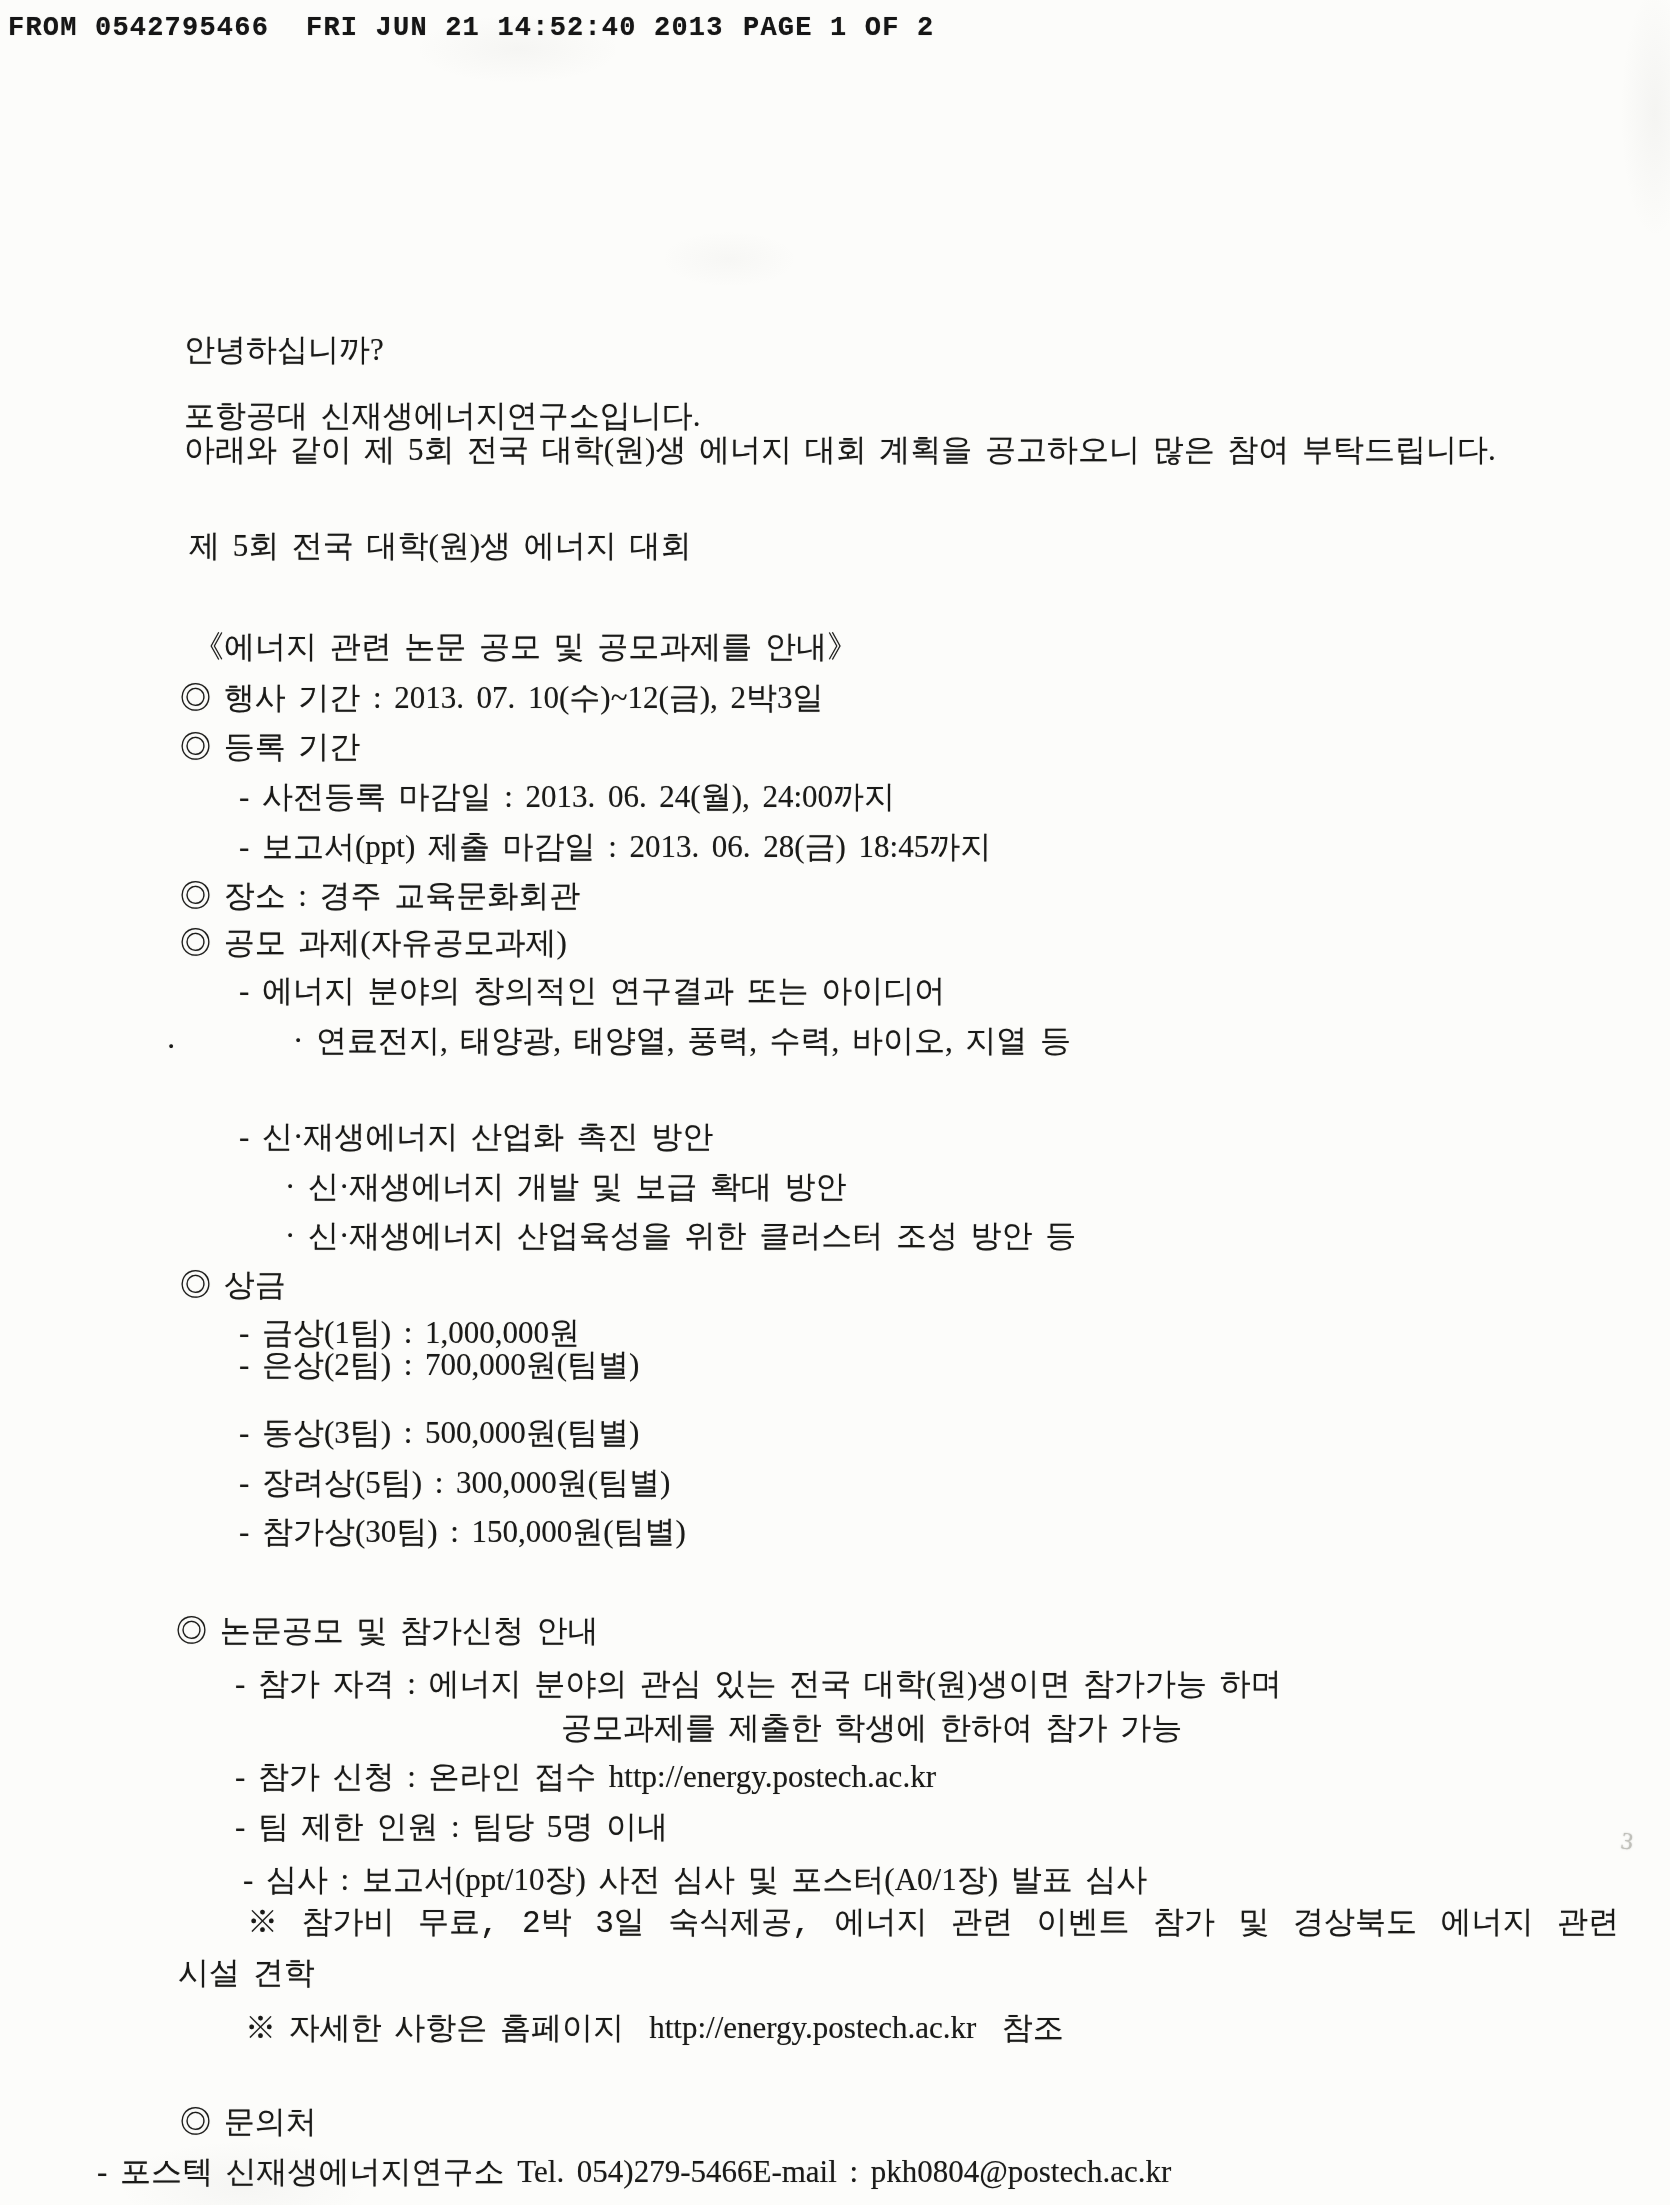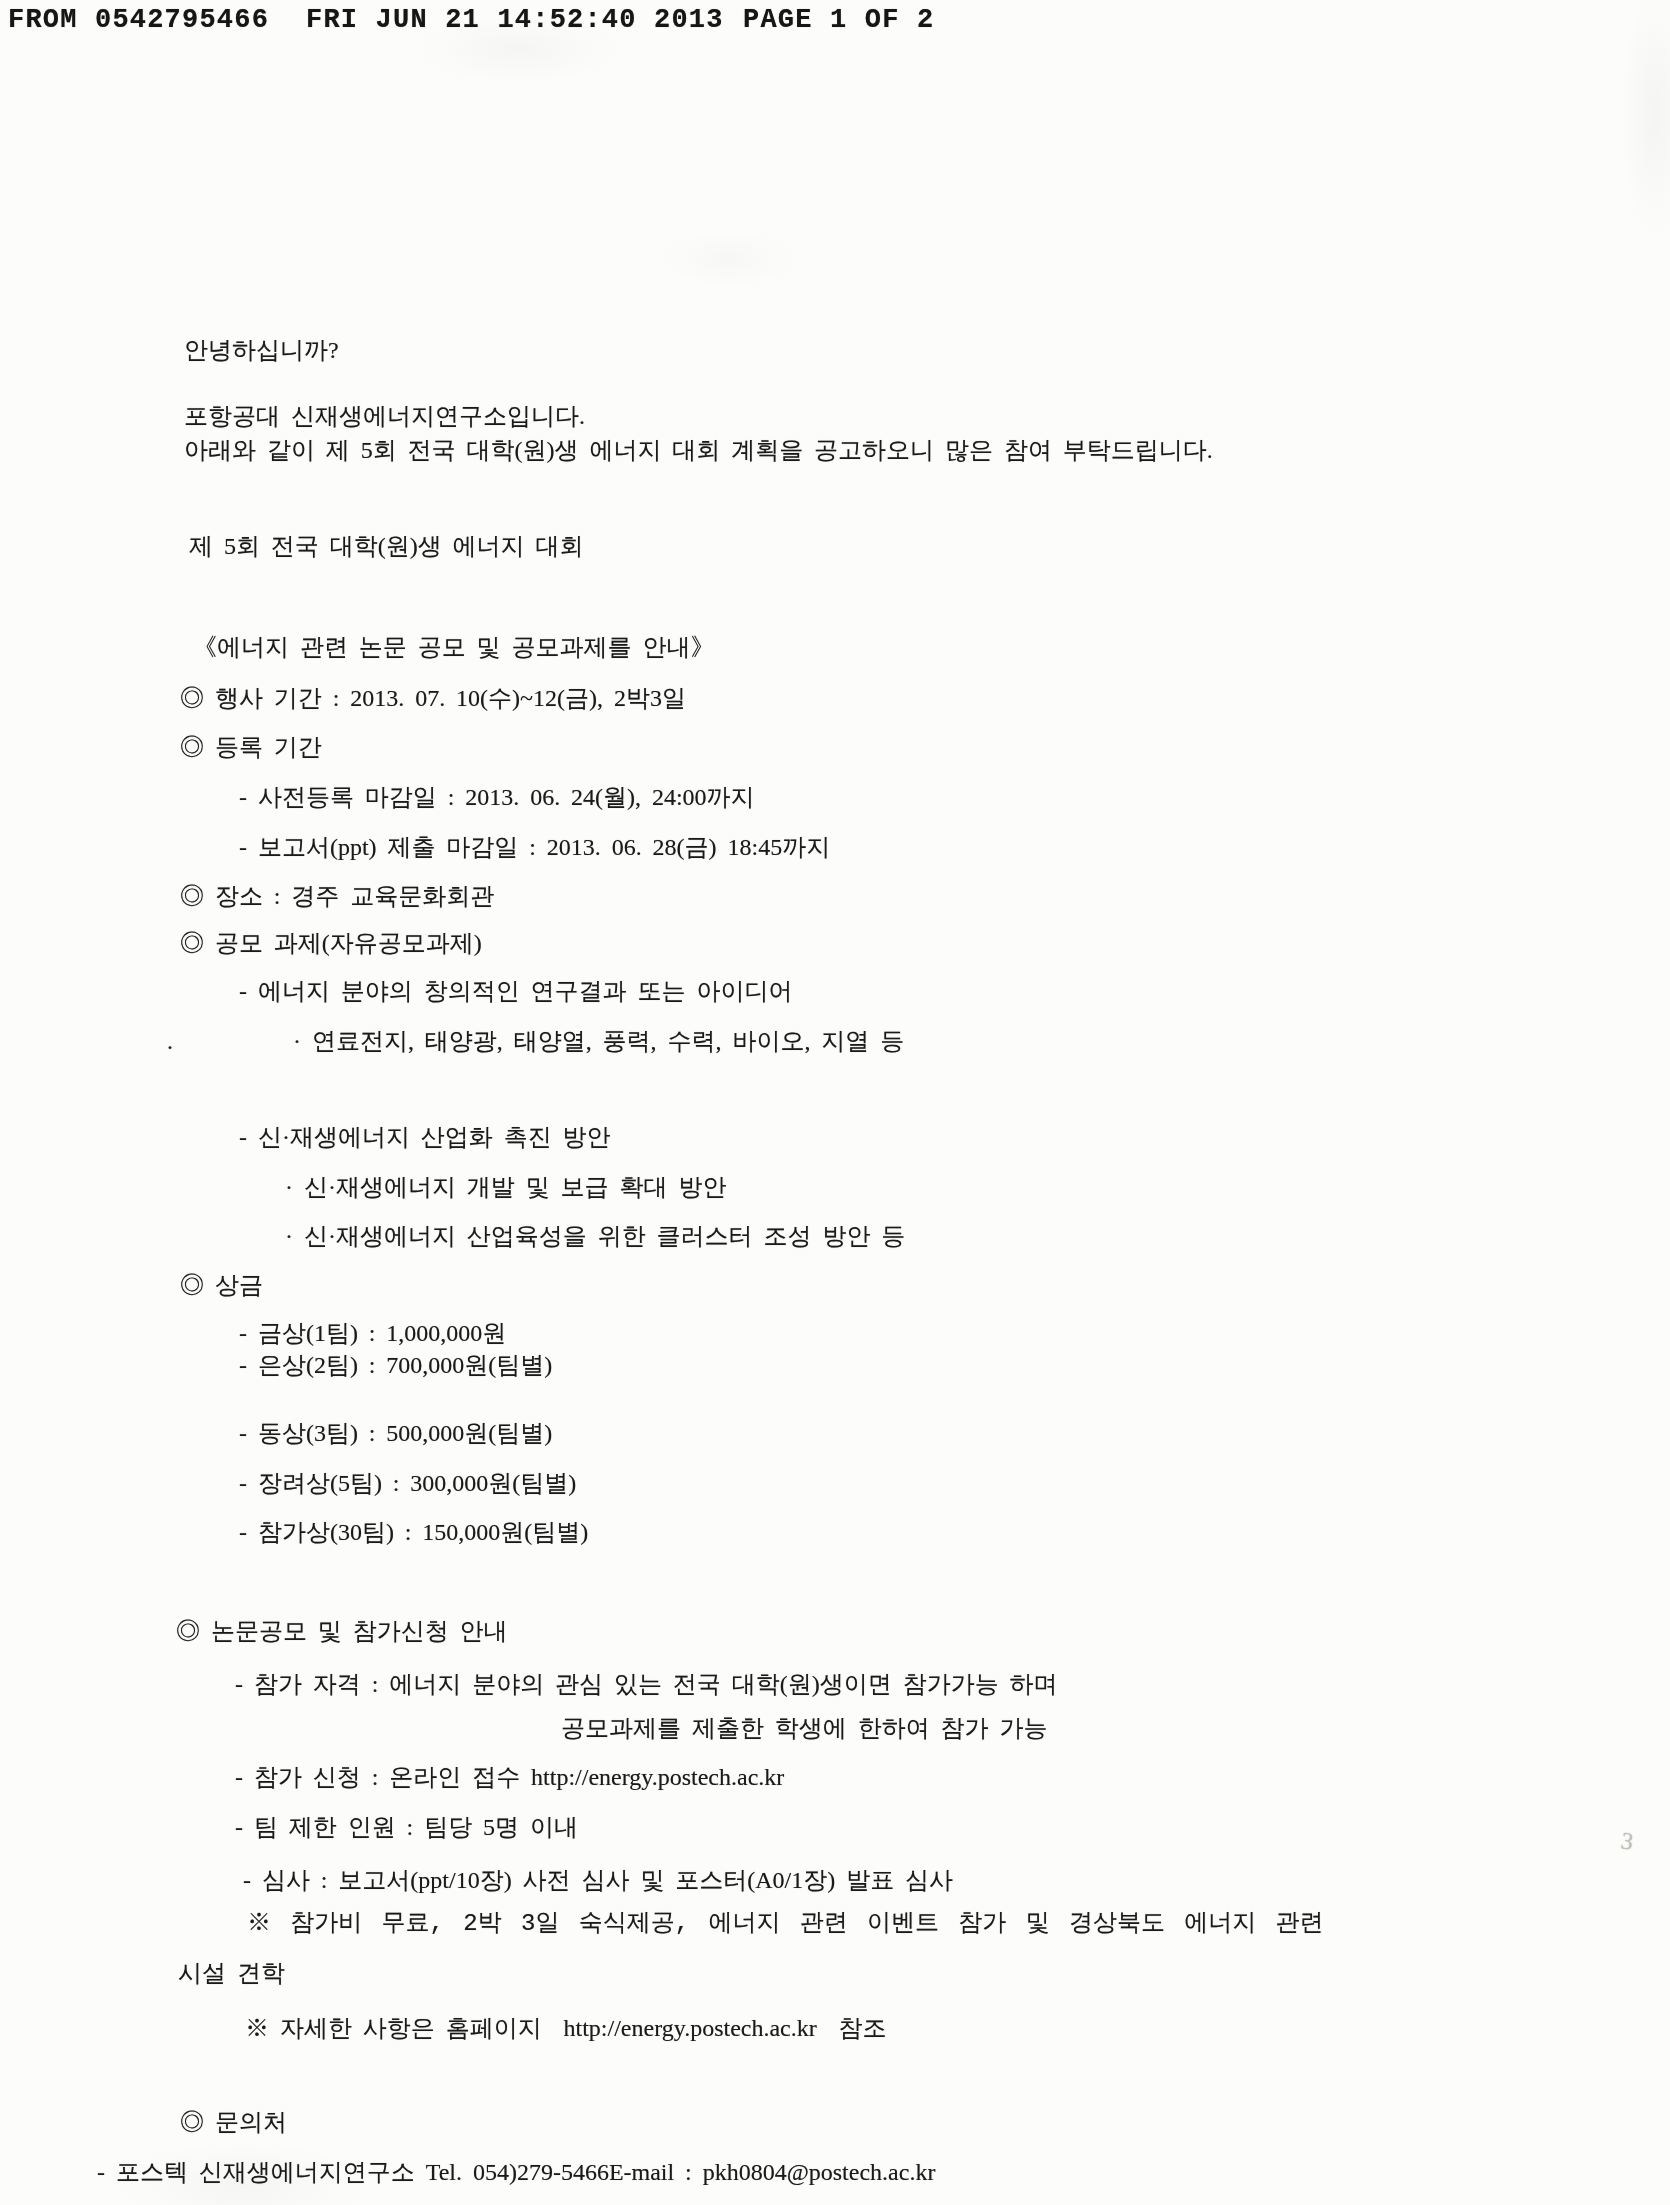--- a/index.html
+++ b/index.html
@@ -31,30 +31,30 @@
     width: 100%;
     height: 32px;
     font-family: "Liberation Mono", monospace;
     font-size: 27px;
     font-weight: 700;
     letter-spacing: 1.2px;
     color: #161616;
     text-shadow: 0 0 0.8px rgba(20,20,20,0.55);
     white-space: pre;
   }
-  .fax-header span { position: absolute; top: 0; }
+  .fax-header span { position: absolute; top: 8px; }
   .fh-from { left: 8px; }
   .fh-datetime { left: 306px; }
   .fh-page { left: 743px; }
 
   .ln {
     position: absolute;
     white-space: pre;
     font-family: "Liberation Serif", serif;
-    font-size: 24px;
+    font-size: 31px;
     line-height: 40px;
     color: #1a1a18;
     word-spacing: 4.9px;
     text-shadow: 0 0 0.8px rgba(25,25,22,0.45);
   }
   .artifact {
     position: absolute;
     left: 1621px;
     top: 1828px;
     font-family: "Liberation Serif", serif;

